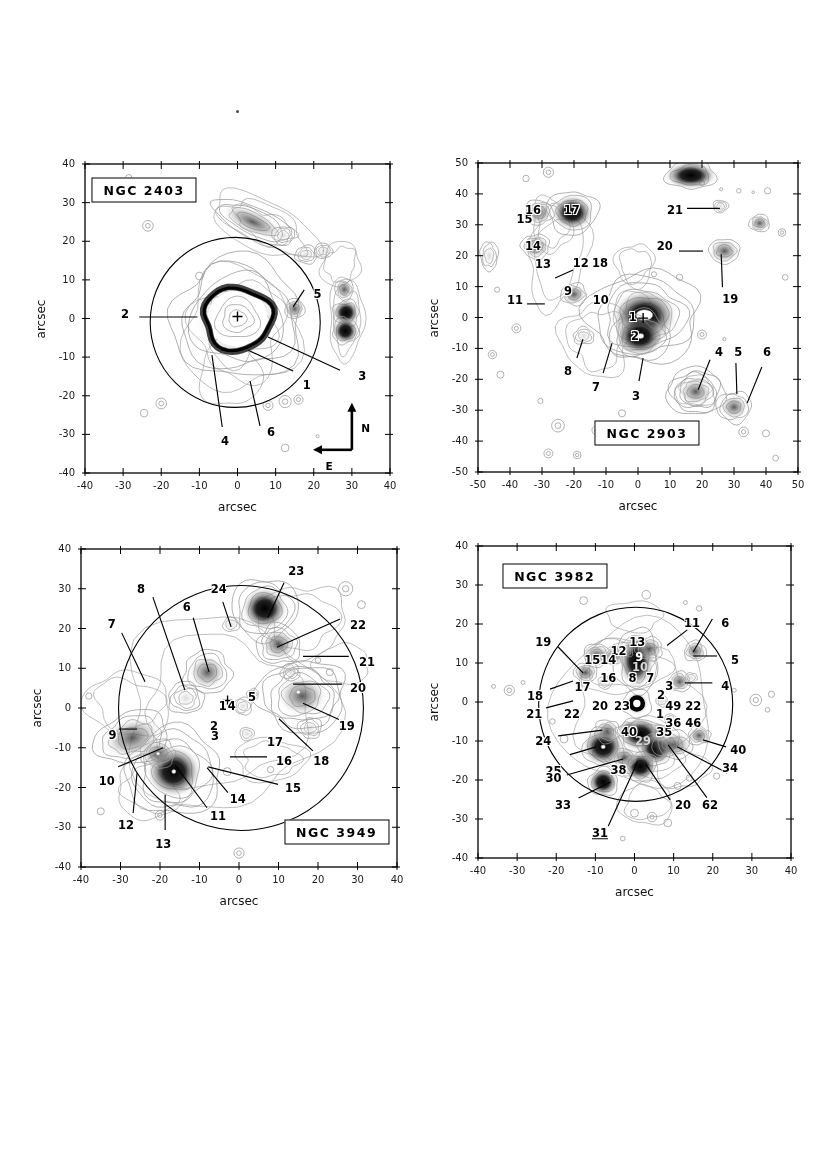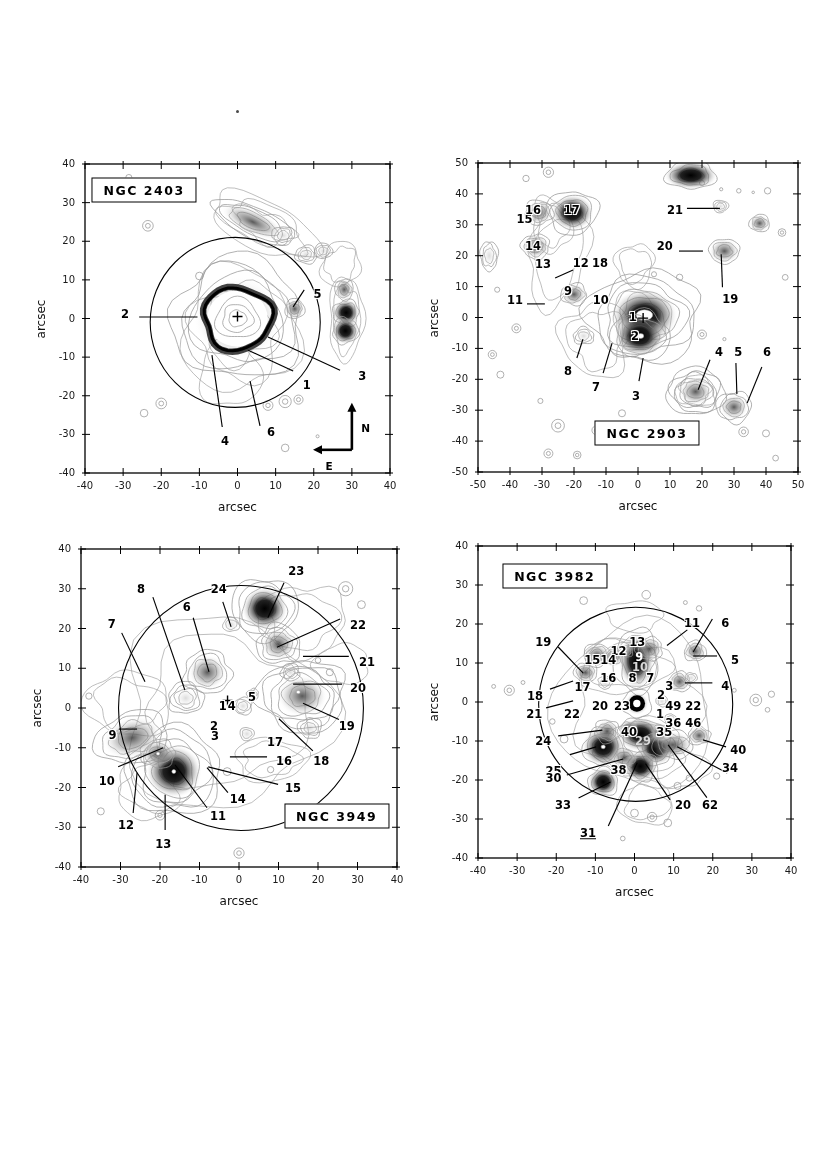--- a/index.html
+++ b/index.html
@@ -651,21 +651,21 @@
         <div class="num" style="left: 203.03px; top: 212.662px;">16</div>
         <div class="num" style="left: 193.945px; top: 193.583px;">17</div>
         <div class="num" style="left: 240.16px; top: 212.662px;">18</div>
         <div class="num" style="left: 265.835px; top: 177.683px;">19</div>
         <div class="num" style="left: 276.895px; top: 139.92px;">20</div>
         <div class="num" style="left: 285.98px; top: 114.082px;">21</div>
         <div class="num" style="left: 276.895px; top: 77.115px;">22</div>
         <div class="num" style="left: 215.275px; top: 22.6575px;">23</div>
         <div class="num" style="left: 137.855px; top: 40.9425px;">24</div>
       </div>
-      <div class="gtitle" style="left: 303.565px; top: 277px;"><span>NGC 3949</span></div>
+      <div class="gtitle" style="left: 303.565px; top: 293px;"><span>NGC 3949</span></div>
       <div class="tick xtick" style="left: 26px; top: 336px; width: 44px;">-40</div>
       <div class="tick ytick" style="left: 0px; top: 323px; width: 38px;">-40</div>
       <div class="tick xtick" style="left: 65.5px; top: 336px; width: 44px;">-30</div>
       <div class="tick ytick" style="left: 0px; top: 283.25px; width: 38px;">-30</div>
       <div class="tick xtick" style="left: 105px; top: 336px; width: 44px;">-20</div>
       <div class="tick ytick" style="left: 0px; top: 243.5px; width: 38px;">-20</div>
       <div class="tick xtick" style="left: 144.5px; top: 336px; width: 44px;">-10</div>
       <div class="tick ytick" style="left: 0px; top: 203.75px; width: 38px;">-10</div>
       <div class="tick xtick" style="left: 184px; top: 336px; width: 44px;">0</div>
       <div class="tick ytick" style="left: 0px; top: 164px; width: 38px;">0</div>
@@ -907,21 +907,21 @@
         <div class="num" style="left: 56.34px; top: 168.87px;">21</div>
         <div class="num" style="left: 93.9px; top: 168.87px;">22</div>
         <div class="num" style="left: 143.98px; top: 161.07px;">23</div>
         <div class="num" style="left: 65.3387px; top: 196.17px;">24</div>
         <div class="num" style="left: 75.5113px; top: 214.11px; margin-top: 12px;">25</div>
         <div class="num" style="left: 84.9012px; top: 260.13px;">33</div>
         <div class="num" style="left: 140.459px; top: 225.03px;">38</div>
         <div class="num" style="left: 151.023px; top: 186.81px;">40</div>
         <div class="num dim" style="left: 165.107px; top: 196.17px;">29</div>
         <div class="num" style="left: 75.5113px; top: 232.83px;">30</div>
-        <div class="num" style="left: 110px; top: 287.82px; text-decoration: underline;">31</div>
+        <div class="num" style="left: 122px; top: 287.82px; text-decoration: underline;">31</div>
         <div class="num" style="left: 205.015px; top: 260.13px;">20</div>
         <div class="num" style="left: 232.011px; top: 260.13px;">62</div>
         <div class="num" style="left: 251.965px; top: 223.08px;">34</div>
         <div class="num" style="left: 186.235px; top: 186.81px;">35</div>
         <div class="num" style="left: 195.234px; top: 177.84px;">36</div>
         <div class="num" style="left: 215.188px; top: 177.84px;">46</div>
         <div class="num" style="left: 215.188px; top: 161.07px;">22</div>
         <div class="num" style="left: 195.234px; top: 161.07px;">49</div>
         <div class="num" style="left: 260.181px; top: 205.14px;">40</div>
       </div>

